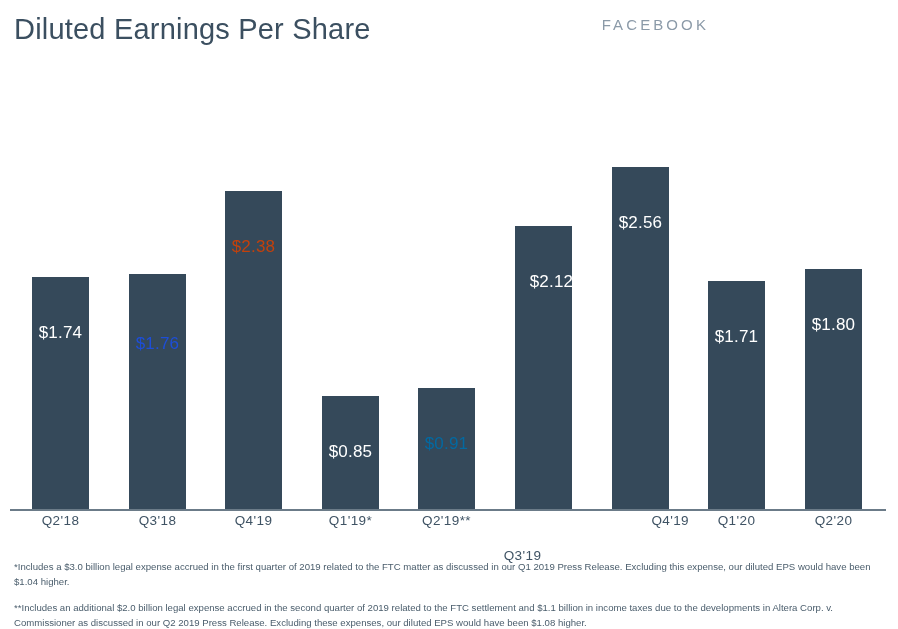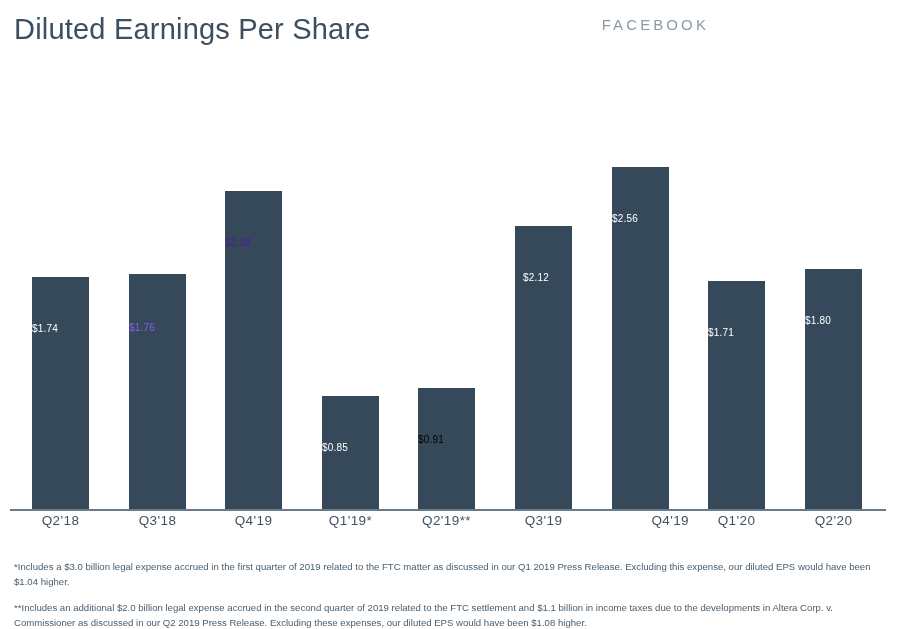--- a/index.html
+++ b/index.html
@@ -72,22 +72,23 @@
     position: absolute;
     bottom: 1px;
     width: 57px;
     background: #35495a;
     box-sizing: border-box;
   }
   .bar-value {
     position: absolute;
     left: 0;
     width: 57px;
+    text-align: center;
     color: #ffffff;
-    font-size: 10px;
+    font-size: 17px;
     font-weight: 400;
     letter-spacing: 0.2px;
   }
   #x-axis-labels {
     position: absolute;
     left: 0;
     top: 443px;
     width: 898px;
     height: 30px;
   }
@@ -124,45 +125,45 @@
   <div id="page-title">Diluted Earnings Per Share</div>
   <div id="brand-wordmark">FACEBOOK</div>
 </div>
 
 <div id="chart-area">
   <div id="plot">
     <div id="bars-layer">
         <div class="bar" title="Q2'18 $1.74" style="left: 32px; height: 232px; background: rgb(53, 73, 90);"></div>
         <div class="bar-value" style="left: 32px; color: rgb(255, 255, 255); top: 253px;">$1.74</div>
         <div class="bar" title="Q3'18 $1.76" style="left: 129px; height: 235px; background: rgb(53, 73, 90);"></div>
-        <div class="bar-value" style="left: 129px; color: #8b5cf6; top: 252px;">$1.76</div>
+        <div class="bar-value" style="left: 129px; color: #1d4ed8; top: 264px;">$1.76</div>
         <div class="bar" title="Q4'18 $2.38" style="left: 225px; height: 318px; background: rgb(53, 73, 90);"></div>
-        <div class="bar-value" style="left: 225px; color: #4c1d95; top: 167px;">$2.38</div>
+        <div class="bar-value" style="left: 225px; color: #c2410c; top: 167px;">$2.38</div>
         <div class="bar" title="Q1'19* $0.85" style="left: 322px; height: 113px; background: rgb(53, 73, 90);"></div>
         <div class="bar-value" style="left: 322px; color: rgb(255, 255, 255); top: 372px;">$0.85</div>
         <div class="bar" title="Q2'19** $0.91" style="left: 418px; height: 121px; background: rgb(53, 73, 90);"></div>
-        <div class="bar-value" style="left: 418px; color: #000000; top: 364px;">$0.91</div>
+        <div class="bar-value" style="left: 418px; color: #0369a1; top: 364px;">$0.91</div>
         <div class="bar" title="Q3'19 $2.12" style="left: 515px; height: 283px; background: rgb(53, 73, 90);"></div>
         <div class="bar-value" style="left: 515px; color: rgb(255, 255, 255); top: 202px; padding-left: 8px;">$2.12</div>
         <div class="bar" title="Q4'19 $2.56" style="left: 612px; height: 342px; background: rgb(53, 73, 90);"></div>
         <div class="bar-value" style="left: 612px; color: rgb(255, 255, 255); top: 143px;">$2.56</div>
         <div class="bar" title="Q1'20 $1.71" style="left: 708px; height: 228px; background: rgb(53, 73, 90);"></div>
         <div class="bar-value" style="left: 708px; color: rgb(255, 255, 255); top: 257px;">$1.71</div>
         <div class="bar" title="Q2'20 $1.80" style="left: 805px; height: 240px; background: rgb(53, 73, 90);"></div>
         <div class="bar-value" style="left: 805px; color: rgb(255, 255, 255); top: 245px;">$1.80</div>
       </div>
     <div id="axis-line"></div>
   </div>
   <div id="x-axis-labels">
       <div class="x-label" style="left: 12px;">Q2'18</div>
       <div class="x-label" style="left: 109px;">Q3'18</div>
       <div class="x-label" style="left: 205px;">Q4'19</div>
       <div class="x-label" style="left: 302px;">Q1'19*</div>
       <div class="x-label" style="left: 398px;">Q2'19**</div>
-      <div class="x-label" style="left: 495px;">Q3'19</div>
+      <div class="x-label" style="left: 474px; margin-top: 35px;">Q3'19</div>
       <div class="x-label" style="left: 592px; text-align: right;">Q4'19</div>
       <div class="x-label" style="left: 688px; text-align: center;">Q1'20</div>
       <div class="x-label" style="left: 785px;">Q2'20</div>
     </div>
 </div>
 
 <div id="footnotes">
     <div class="footnote">*Includes a $3.0 billion legal expense accrued in the first quarter of 2019 related to the FTC matter as discussed in our Q1 2019 Press Release. Excluding this expense, our diluted EPS would have been $1.04 higher.</div>
     <div class="footnote">**Includes an additional $2.0 billion legal expense accrued in the second quarter of 2019 related to the FTC settlement and $1.1 billion in income taxes due to the developments in Altera Corp. v. Commissioner as discussed in our Q2 2019 Press Release. Excluding these expenses, our diluted EPS would have been $1.08 higher.</div>
   </div>

